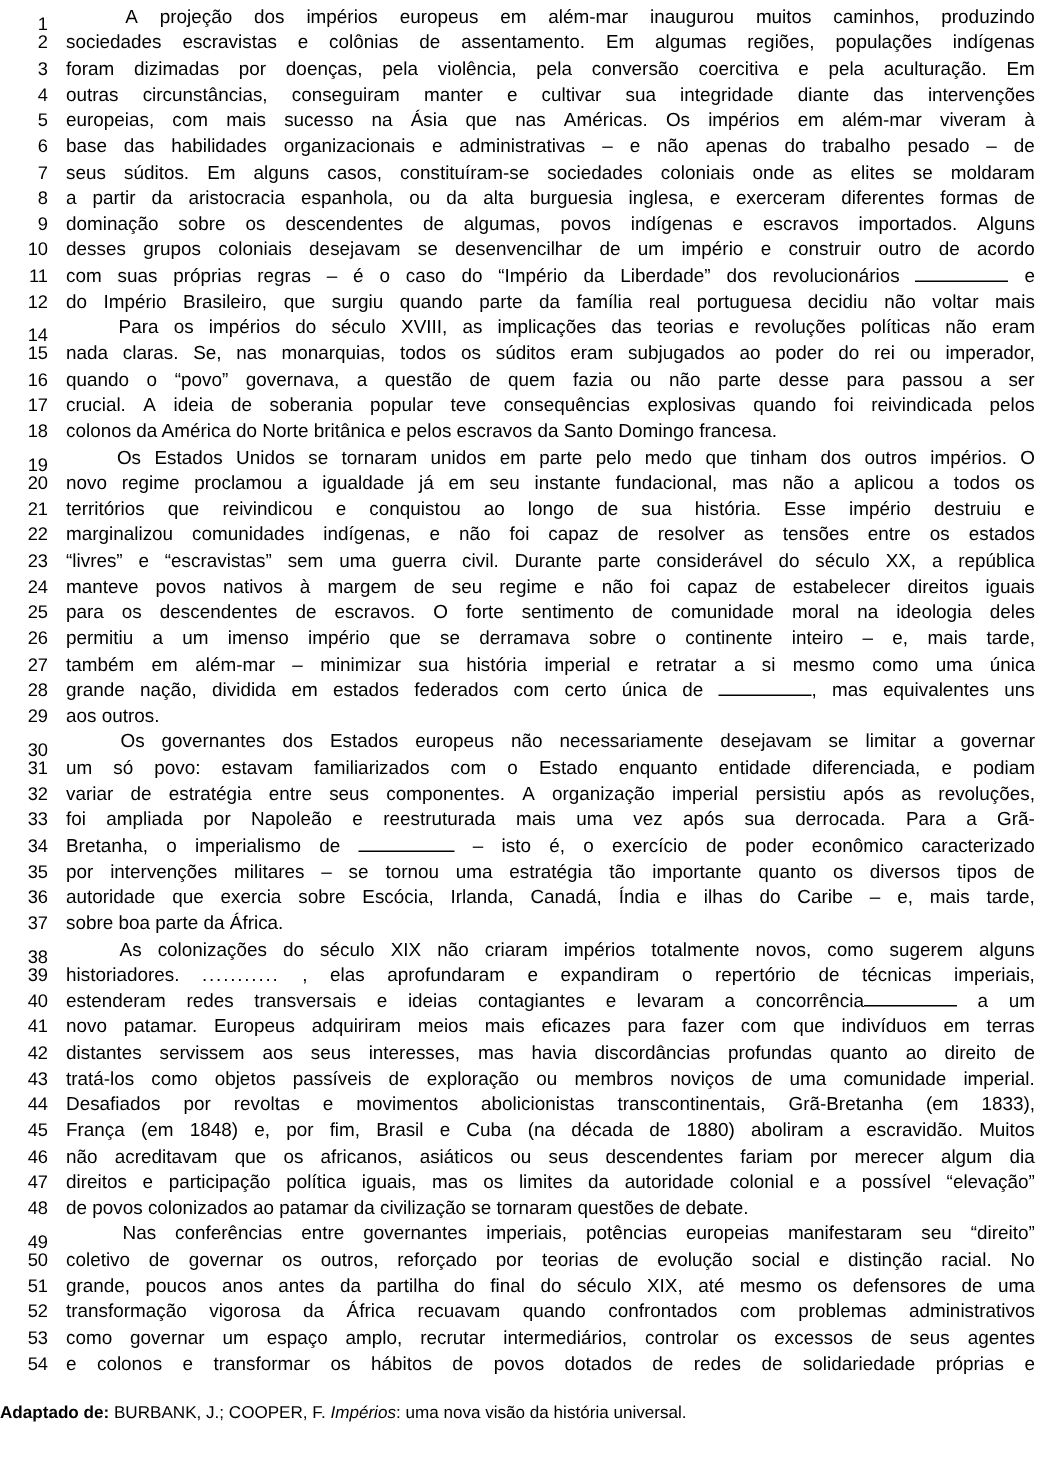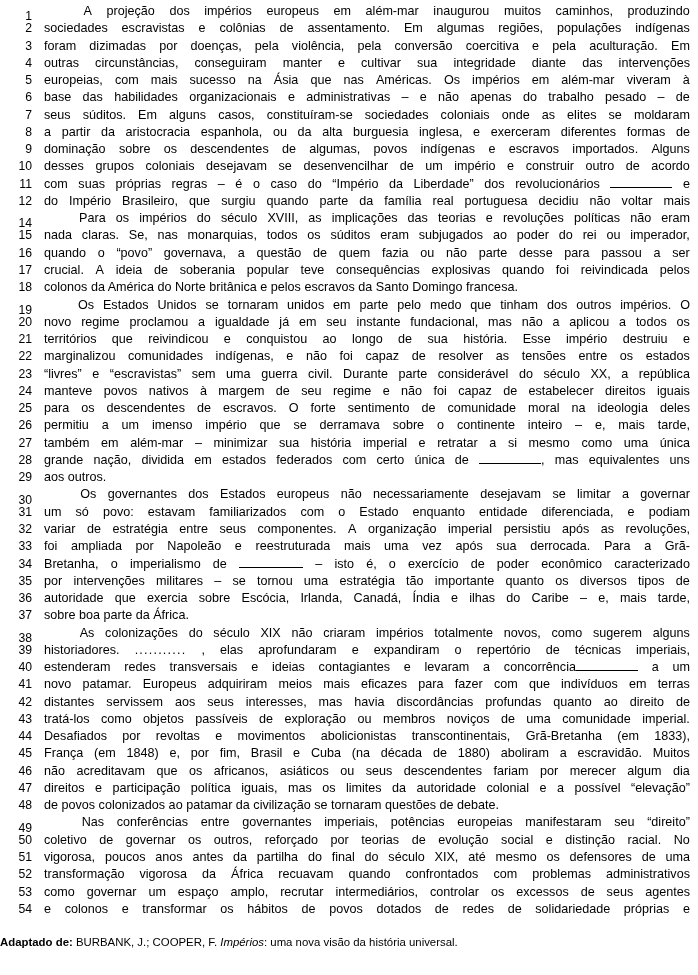--- a/index.html
+++ b/index.html
@@ -972,21 +972,21 @@
           <span class="w">social</span>
           <span class="w">e</span>
           <span class="w">distinção</span>
           <span class="w">racial.</span>
           <span class="w">No</span>
         </div>
       </div>
       <div class="line-row">
         <div class="line-number">51</div>
         <div class="line-text justify">
-          <span class="w">vigorosa,</span>
+          <span class="w">grande,</span>
           <span class="w">poucos</span>
           <span class="w">anos</span>
           <span class="w">antes</span>
           <span class="w">da</span>
           <span class="w">partilha</span>
           <span class="w">do</span>
           <span class="w">final</span>
           <span class="w">do</span>
           <span class="w">século</span>
           <span class="w">XIX,</span>

